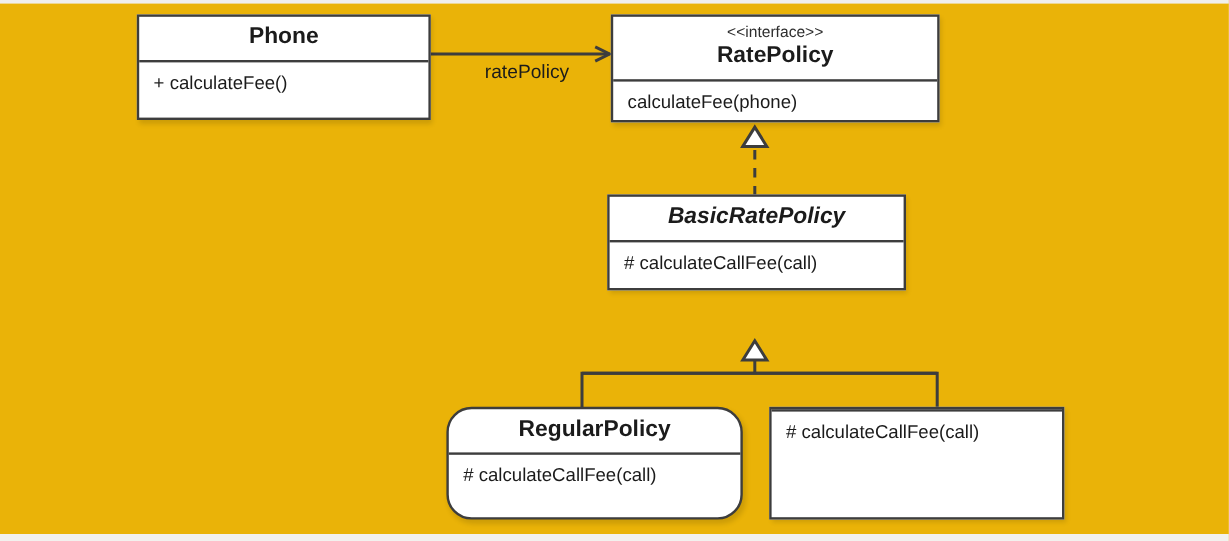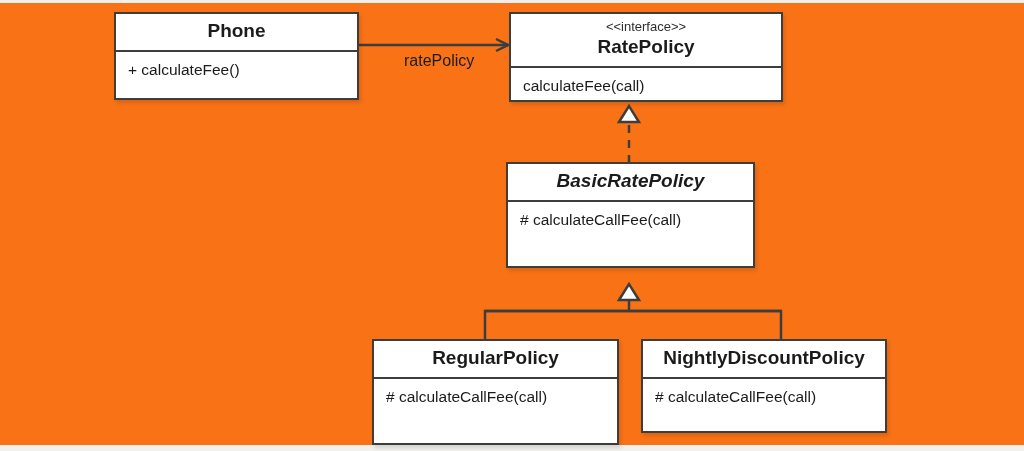--- a/index.html
+++ b/index.html
@@ -13,21 +13,21 @@
     font-family: "Liberation Sans", sans-serif;
     overflow: hidden;
     position: relative;
   }
   #canvas {
     position: absolute;
     left: 0;
     top: 0;
     width: 1024px;
     height: 451px;
-    background: #f97316;
+    background: #eab308;
   }
   
   .page-edge-top {
     position: absolute;
     left: 0; top: 0; width: 1024px; height: 3px;
     background: #f0efec;
   }
   .page-edge-bottom {
     position: absolute;
     left: 0; bottom: 0; width: 1024px; height: 6px;
@@ -139,49 +139,46 @@
     </div>
   </div>
 
   <div class="uml-class" style="left:509px; top:12px; width:274px; height:90px;">
     <div class="uml-head">
       <span class="stereo">&lt;&lt;interface&gt;&gt;</span>
       <span class="cls-name">RatePolicy</span>
     </div>
     <div class="uml-divider"></div>
     <div class="uml-body">
-      <div class="member">calculateFee(call)</div>
+      <div class="member">calculateFee(phone)</div>
     </div>
   </div>
 
   <div class="edge-label" style="left:404px; top:52px;">ratePolicy</div>
 
-  <div class="uml-class" style="left:506px; top:162px; width:249px; height:106px;">
+  <div class="uml-class" style="left:506px; top:162px; width:249px; height:80px;">
     <div class="uml-head">
       <span class="cls-name abstract">BasicRatePolicy</span>
     </div>
     <div class="uml-divider"></div>
     <div class="uml-body">
       <div class="member"># calculateCallFee(call)</div>
     </div>
   </div>
 
-  <div class="uml-class" style="left:372px; top:339px; width:247px; height:106px;">
+  <div class="uml-class" style="left:372px; top:339px; width:247px; height:94px;border-radius:21px;">
     <div class="uml-head">
       <span class="cls-name">RegularPolicy</span>
     </div>
     <div class="uml-divider"></div>
     <div class="uml-body">
       <div class="member"># calculateCallFee(call)</div>
     </div>
   </div>
 
   <div class="uml-class" style="left:641px; top:339px; width:246px; height:94px;">
-    <div class="uml-head">
-      <span class="cls-name">NightlyDiscountPolicy</span>
-    </div>
     <div class="uml-divider"></div>
     <div class="uml-body">
       <div class="member"># calculateCallFee(call)</div>
     </div>
   </div>
 
 </div>
 
 </body></html>

